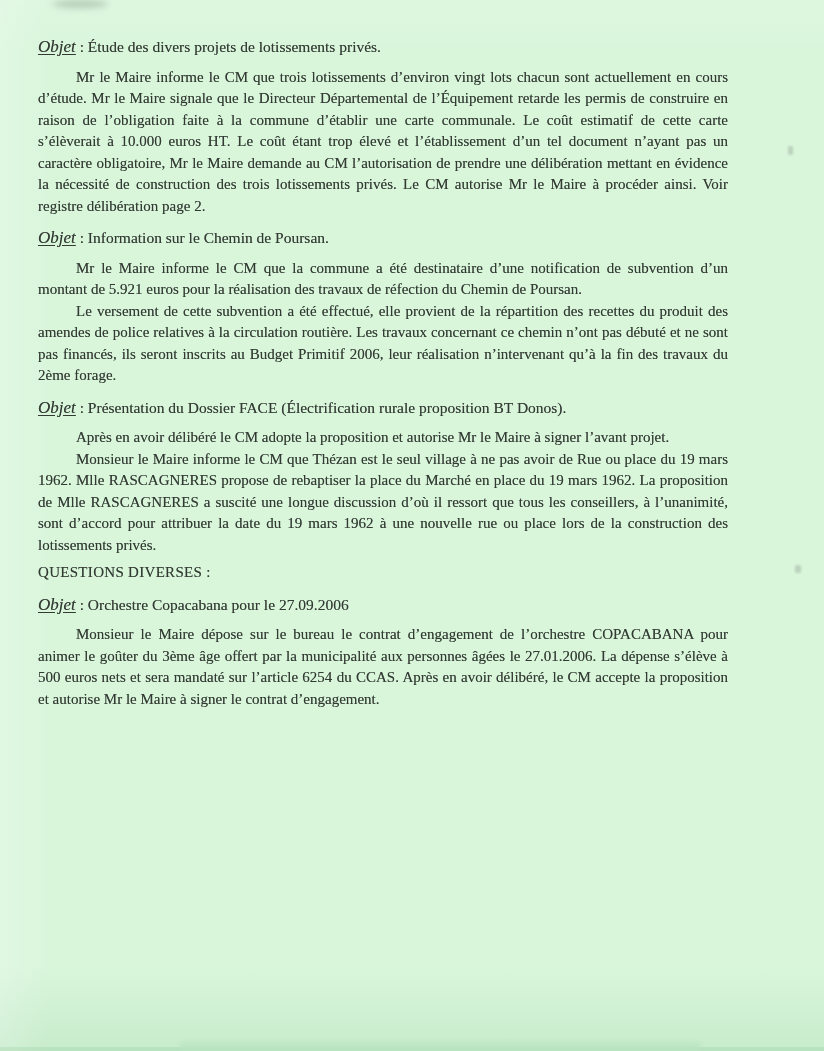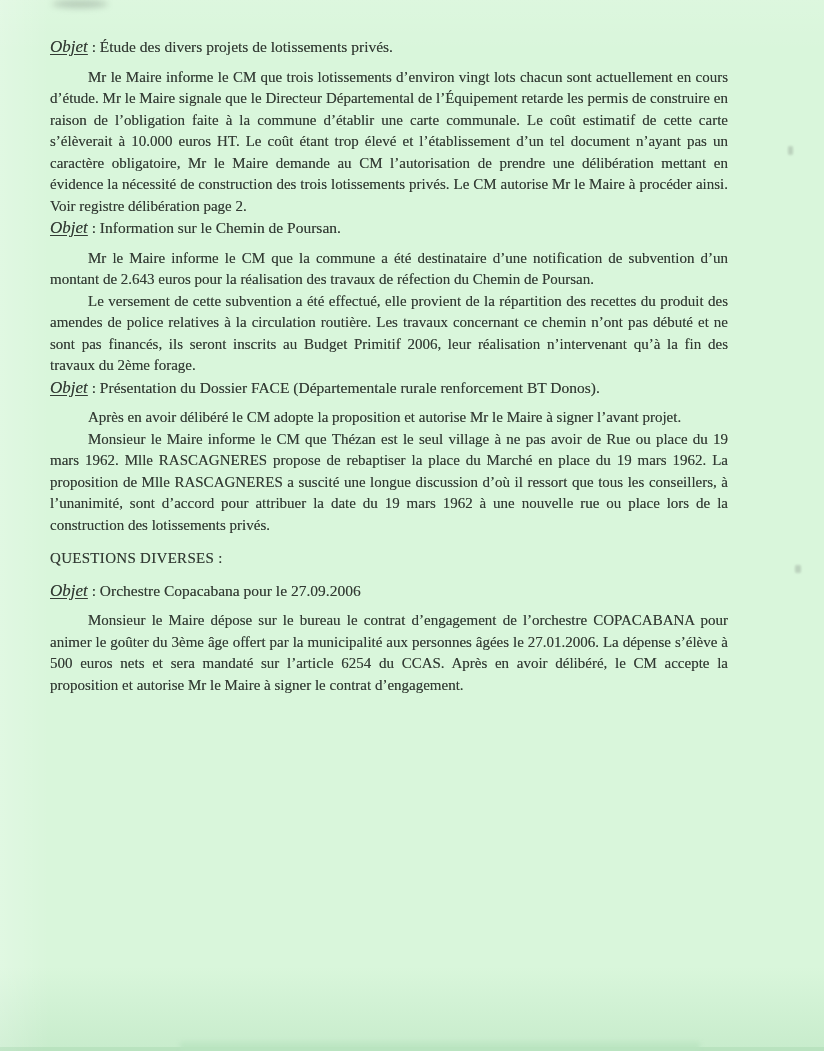--- a/index.html
+++ b/index.html
@@ -18,47 +18,48 @@
   .page::before {
     content: "";
     position: absolute; inset: 0;
     background:
       linear-gradient(90deg, rgba(255,255,255,0.20) 0%, rgba(255,255,255,0) 6%),
       linear-gradient(180deg, rgba(255,255,255,0.10) 0%, rgba(255,255,255,0) 5%, rgba(120,190,135,0) 92%, rgba(120,190,135,0.18) 100%);
     pointer-events: none;
   }
   .content {
     position: relative;
-    padding: 36px 96px 0 50px; 
+    padding: 36px 96px 0 38px; 
     font-size: 15px;
     line-height: 21.5px;
     text-shadow: 0 0 0.6px rgba(45,60,45,0.55);
   }
   .sec { margin: 0; }
   p { margin: 0; }
   .objet {
+    margin-top: 10px;
     margin-bottom: 9px;
     font-size: 15.5px;
     text-align: justify;
   }
   .sec:first-child .objet { margin-top: 0; }
   .objet-word {
     font-style: italic;
     font-size: 17px;
     text-decoration: underline;
     text-underline-offset: 2px;
   }
   .objet-sep, .objet-title { white-space: pre-wrap; }
   .para {
     text-align: justify;
     text-indent: 38px;
     hyphens: none;
   }
   .qd-heading {
-    margin-top: 12px;
+    margin-top: 6px;
     margin-bottom: 10px;
     letter-spacing: 0.3px;
   }
   
   .artifact { position: absolute; pointer-events: none; }
   .smudge-top-left {
     left: 52px; top: 0; width: 56px; height: 8px;
     background: rgba(95,105,98,0.30);
     border-radius: 50%;
     filter: blur(3px);
@@ -92,26 +93,26 @@
 <div class="page">
   <div class="content">
 
     <section class="sec">
       <p class="objet"><span class="objet-word">Objet</span><span class="objet-sep"> : </span><span class="objet-title">Étude des divers projets de lotissements privés.</span></p>
       <p class="para">Mr le Maire informe le CM que trois lotissements d’environ vingt lots chacun sont actuellement en cours d’étude. Mr le Maire signale que le Directeur Départemental de l’Équipement retarde les permis de construire en raison de l’obligation faite à la commune d’établir une carte communale. Le coût estimatif de cette carte s’élèverait à 10.000 euros HT. Le coût étant trop élevé et l’établissement d’un tel document n’ayant pas un caractère obligatoire, Mr le Maire demande au CM l’autorisation de prendre une délibération mettant en évidence la nécessité de construction des trois lotissements privés. Le CM autorise Mr le Maire à procéder ainsi. Voir registre délibération page 2.</p>
     </section>
 
     <section class="sec">
       <p class="objet"><span class="objet-word">Objet</span><span class="objet-sep"> : </span><span class="objet-title">Information sur le Chemin de Poursan.</span></p>
-      <p class="para">Mr le Maire informe le CM que la commune a été destinataire d’une notification de subvention d’un montant de 2.643 euros pour la réalisation des travaux de réfection du Chemin de Poursan.</p>
+      <p class="para">Mr le Maire informe le CM que la commune a été destinataire d’une notification de subvention d’un montant de 5.921 euros pour la réalisation des travaux de réfection du Chemin de Poursan.</p>
       <p class="para">Le versement de cette subvention a été effectué, elle provient de la répartition des recettes du produit des amendes de police relatives à la circulation routière. Les travaux concernant ce chemin n’ont pas débuté et ne sont pas financés, ils seront inscrits au Budget Primitif 2006, leur réalisation n’intervenant qu’à la fin des travaux du 2ème forage.</p>
     </section>
 
     <section class="sec">
-      <p class="objet"><span class="objet-word">Objet</span><span class="objet-sep"> : </span><span class="objet-title">Présentation du Dossier FACE (Départementale rurale renforcement BT Donos).</span></p>
+      <p class="objet"><span class="objet-word">Objet</span><span class="objet-sep"> : </span><span class="objet-title">Présentation du Dossier FACE (Électrification rurale proposition BT Donos).</span></p>
       <p class="para">Après en avoir délibéré le CM adopte la proposition et autorise Mr le Maire à signer l’avant projet.</p>
     </section>
 
     <section class="sec">
       <p class="para">Monsieur le Maire informe le CM que Thézan est le seul village à ne pas avoir de Rue ou place du 19 mars 1962. Mlle RASCAGNERES propose de rebaptiser la place du Marché en place du 19 mars 1962. La proposition de Mlle RASCAGNERES a suscité une longue discussion d’où il ressort que tous les conseillers, à l’unanimité, sont d’accord pour attribuer la date du 19 mars 1962 à une nouvelle rue ou place lors de la construction des lotissements privés.</p>
     </section>
 
     <p class="qd-heading">QUESTIONS DIVERSES :</p>
 
     <section class="sec">

